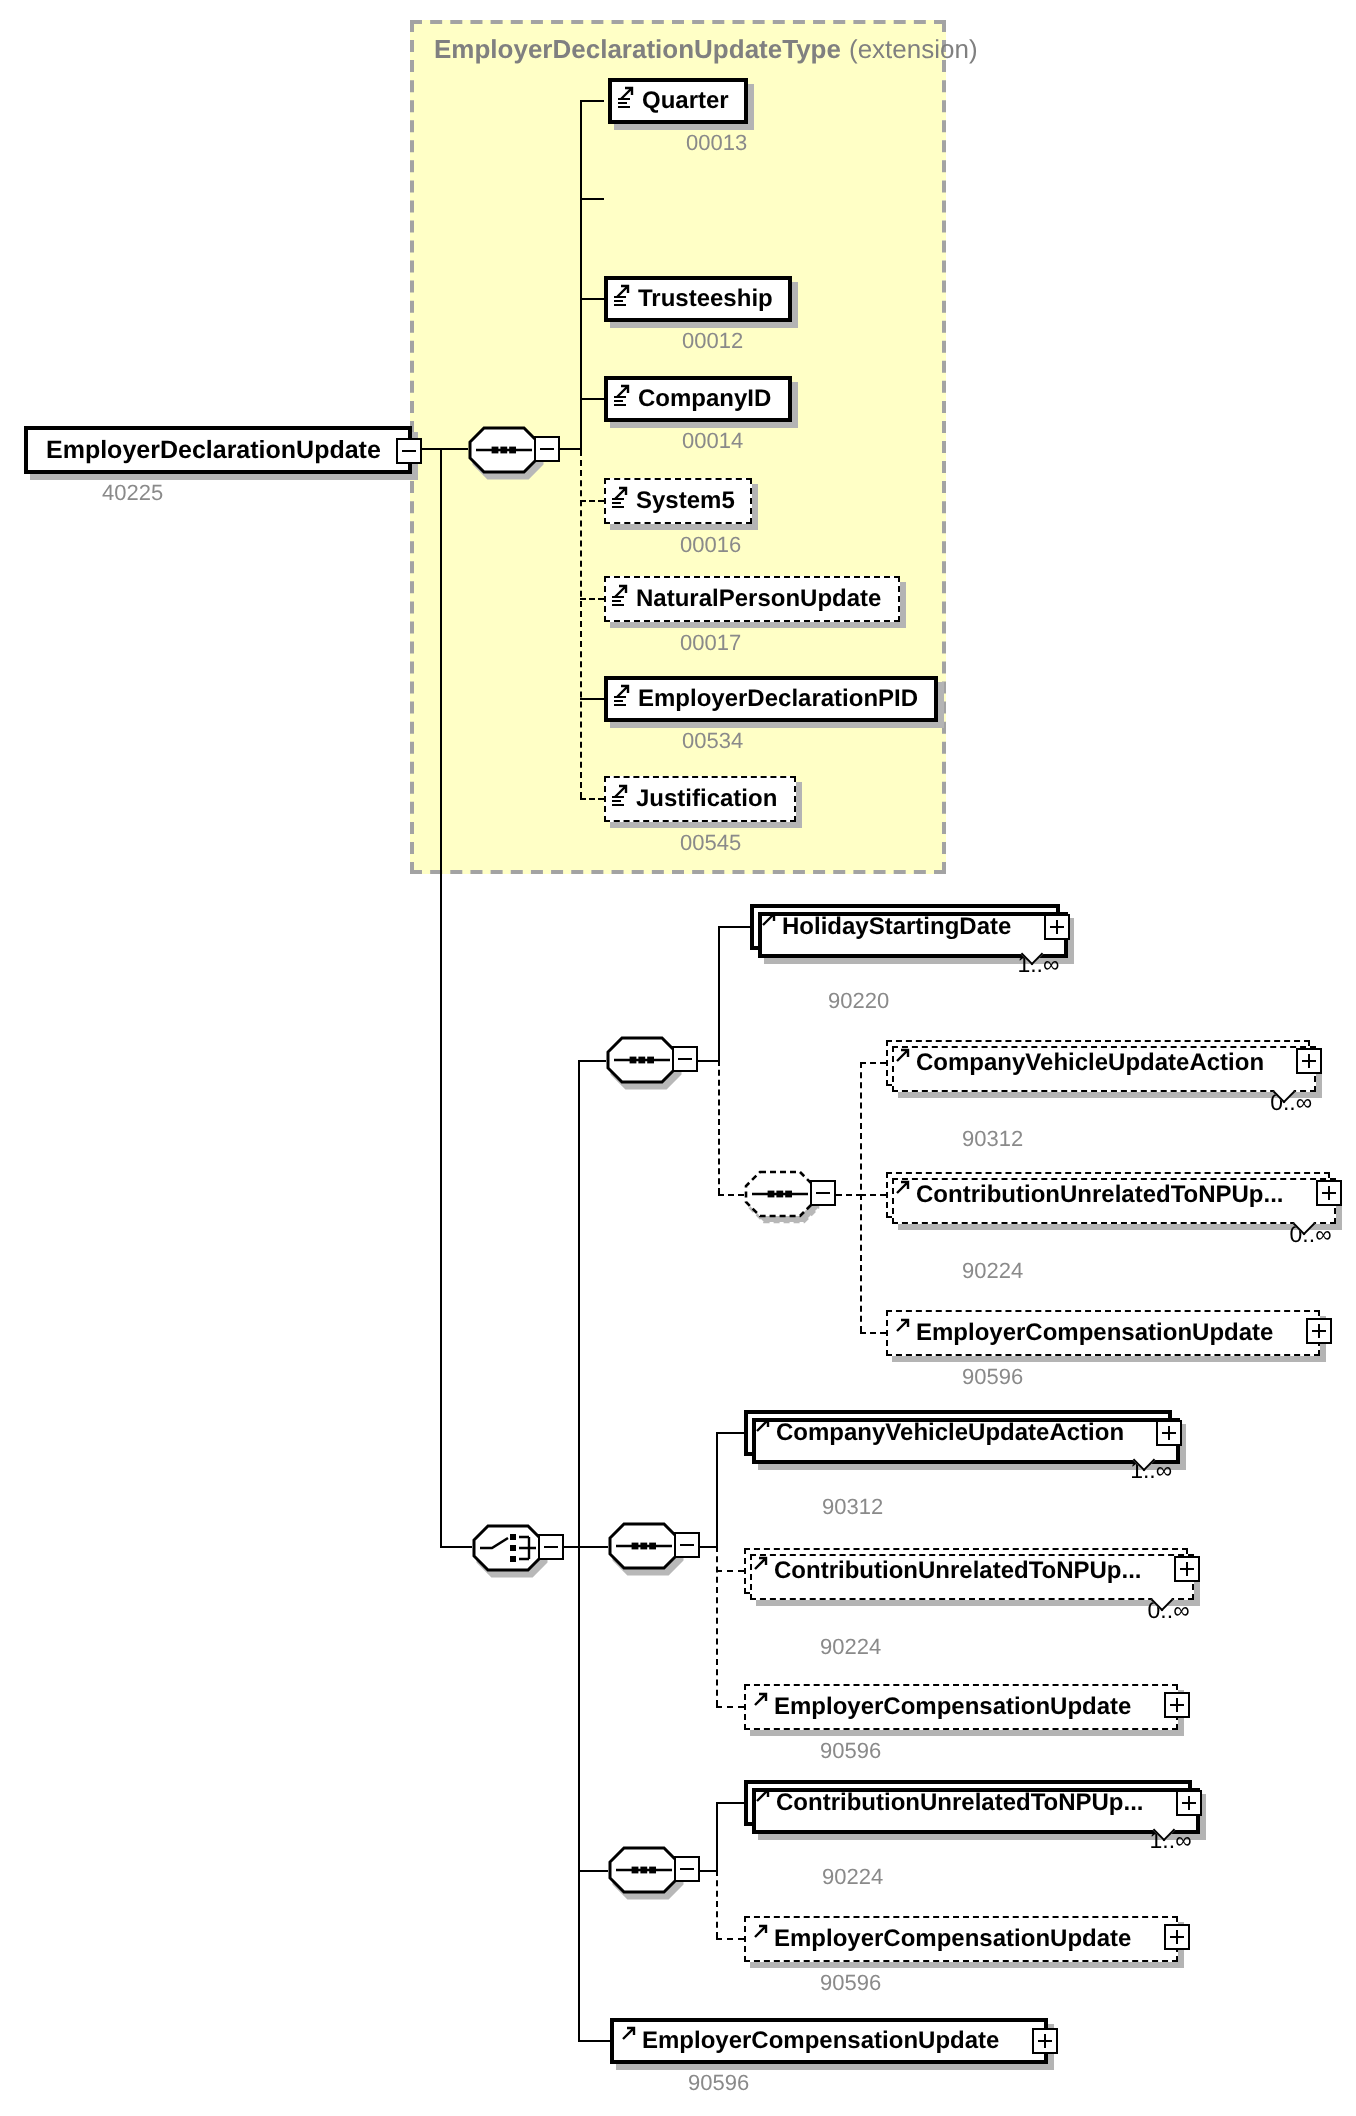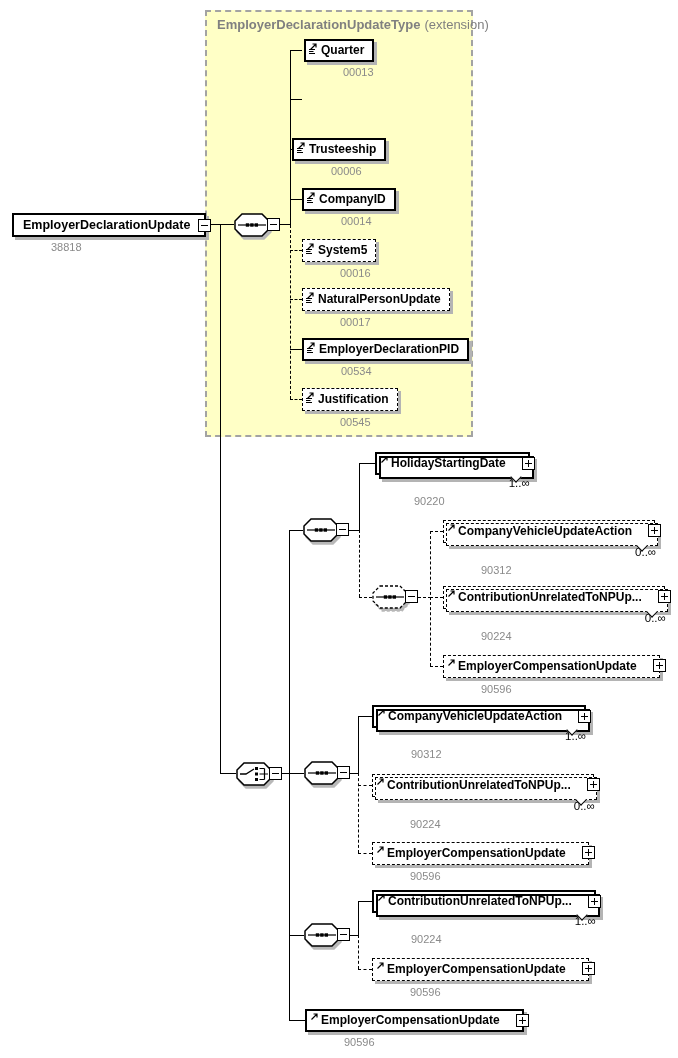--- a/index.html
+++ b/index.html
@@ -142,21 +142,21 @@
   <div class="hl d" style="left:430px;top:666px;width:13px"></div>
   <div class="vl d" style="left:358px;top:773px;height:80px"></div>
   <div class="hl d" style="left:358px;top:785px;width:14px"></div>
   <div class="hl d" style="left:358px;top:853px;width:14px"></div>
   <div class="vl d" style="left:358px;top:935px;height:34px"></div>
   <div class="hl d" style="left:358px;top:969px;width:14px"></div>
 
   <div class="root-el">
     <span>EmployerDeclarationUpdate</span>
     <span class="sq"></span>
-    <span class="num">38818</span>
+    <span class="num">40225</span>
   </div>
 
   <div class="conn" style="left:234px;top:213px">
     <svg width="36" height="24">
         <use href="#octagon"></use>
         <use href="#seq-glyph"></use>
       </svg>
   </div>
   <span class="sq" style="left:267px;top:218px"></span>
 
@@ -205,29 +205,29 @@
           <use href="#txt-lines"></use>
         </svg></span>
     <span class="ic-arrow"><svg width="9" height="9">
           <use href="#arrow-ne"></use>
         </svg></span>
     <span>Quarter</span>
     <span class="num">00013</span>
   </div>
 
 
-  <div class="el simple" style="left:292px;top:138px">
+  <div class="el simple" style="left:302px;top:138px">
     <span class="ic-lines"><svg width="8" height="8">
           <use href="#txt-lines"></use>
         </svg></span>
     <span class="ic-arrow"><svg width="9" height="9">
           <use href="#arrow-ne"></use>
         </svg></span>
     <span>Trusteeship</span>
-    <span class="num">00006</span>
+    <span class="num">00012</span>
   </div>
 
   <div class="el simple" style="left:302px;top:188px">
     <span class="ic-lines"><svg width="8" height="8">
           <use href="#txt-lines"></use>
         </svg></span>
     <span class="ic-arrow"><svg width="9" height="9">
           <use href="#arrow-ne"></use>
         </svg></span>
     <span>CompanyID</span>

